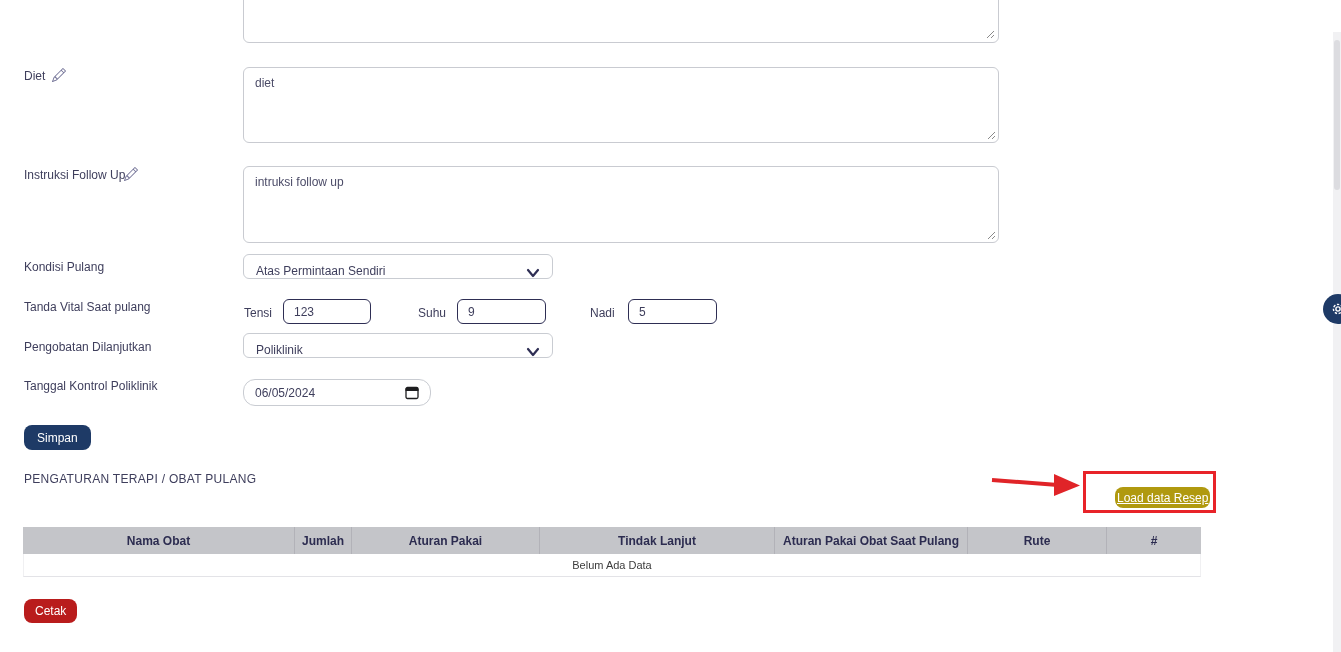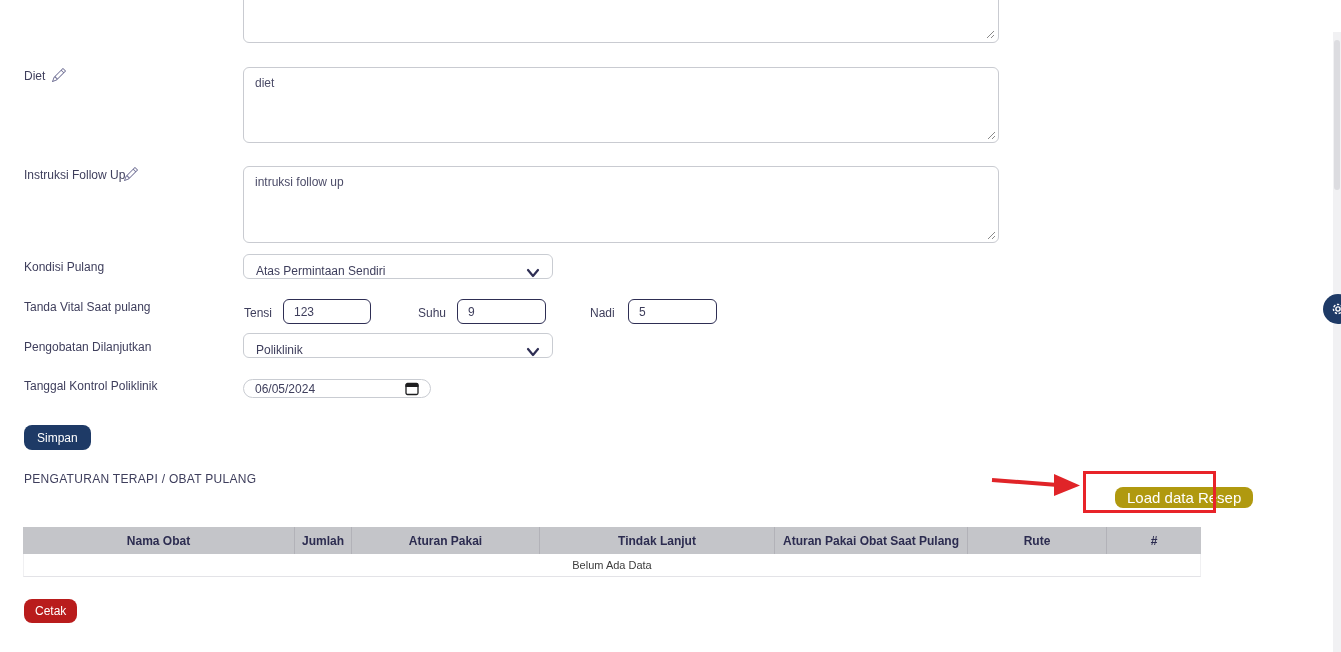--- a/index.html
+++ b/index.html
@@ -35,30 +35,30 @@
   .sel { position:absolute; height:25px; border:1px solid #c9ccd2; border-radius:6px; background:#fff;
          display:flex; align-items:flex-end; padding:0 12px; font-size:12px; color:#3e3e5c; }
   .sel .chev { margin-left:auto; }
 
   
   .inp { position:absolute; height:25px; border:1.5px solid #2e2e54; border-radius:6px; background:#fff;
          font-family:"Liberation Sans","DejaVu Sans",sans-serif; font-size:12px; color:#3e3e5c;
          padding:0 10px; outline:none; }
 
   
-  .date { position:absolute; height:19px; border:1px solid #c9ccd2; border-radius:12px; background:#fff;
+  .date { position:absolute; height:27px; border:1px solid #c9ccd2; border-radius:12px; background:#fff;
           display:flex; align-items:center; padding:0 11px; font-size:12px; color:#3e3e5c; }
   .date .cal { margin-left:auto; }
 
   
   .btn { position:absolute; display:flex; align-items:center; justify-content:center;
          border:none; border-radius:8px; color:#fff; font-size:12px; cursor:pointer;
          font-family:"Liberation Sans","DejaVu Sans",sans-serif; }
   .btn-save  { left:24px; top:425px; height:25px; padding:0 13px; background:#1e3a66; }
-  .btn-load  { left:1115px; top:487px; height:21px; padding:0 12px; background:#b0990f; font-size:15px; }
+  .btn-load  { left:1115px; top:487px; height:21px; padding:0 2px; background:#b0990f; font-size:12px;text-decoration:underline; }
   .btn-print { left:24px; top:599px; height:24px; padding:0 11px; background:#b91c1c; }
 
   .section-title { position:absolute; left:24px; top:472px; font-size:12px; color:#3e3e5c; letter-spacing:.3px; }
 
   
   .annot-box { position:absolute; left:1083px; top:471px; width:133px; height:42px;
                border:3px solid #e82329; z-index:5; }
   .annot-arrow { position:absolute; left:988px; top:470px; z-index:5; }
 
   

